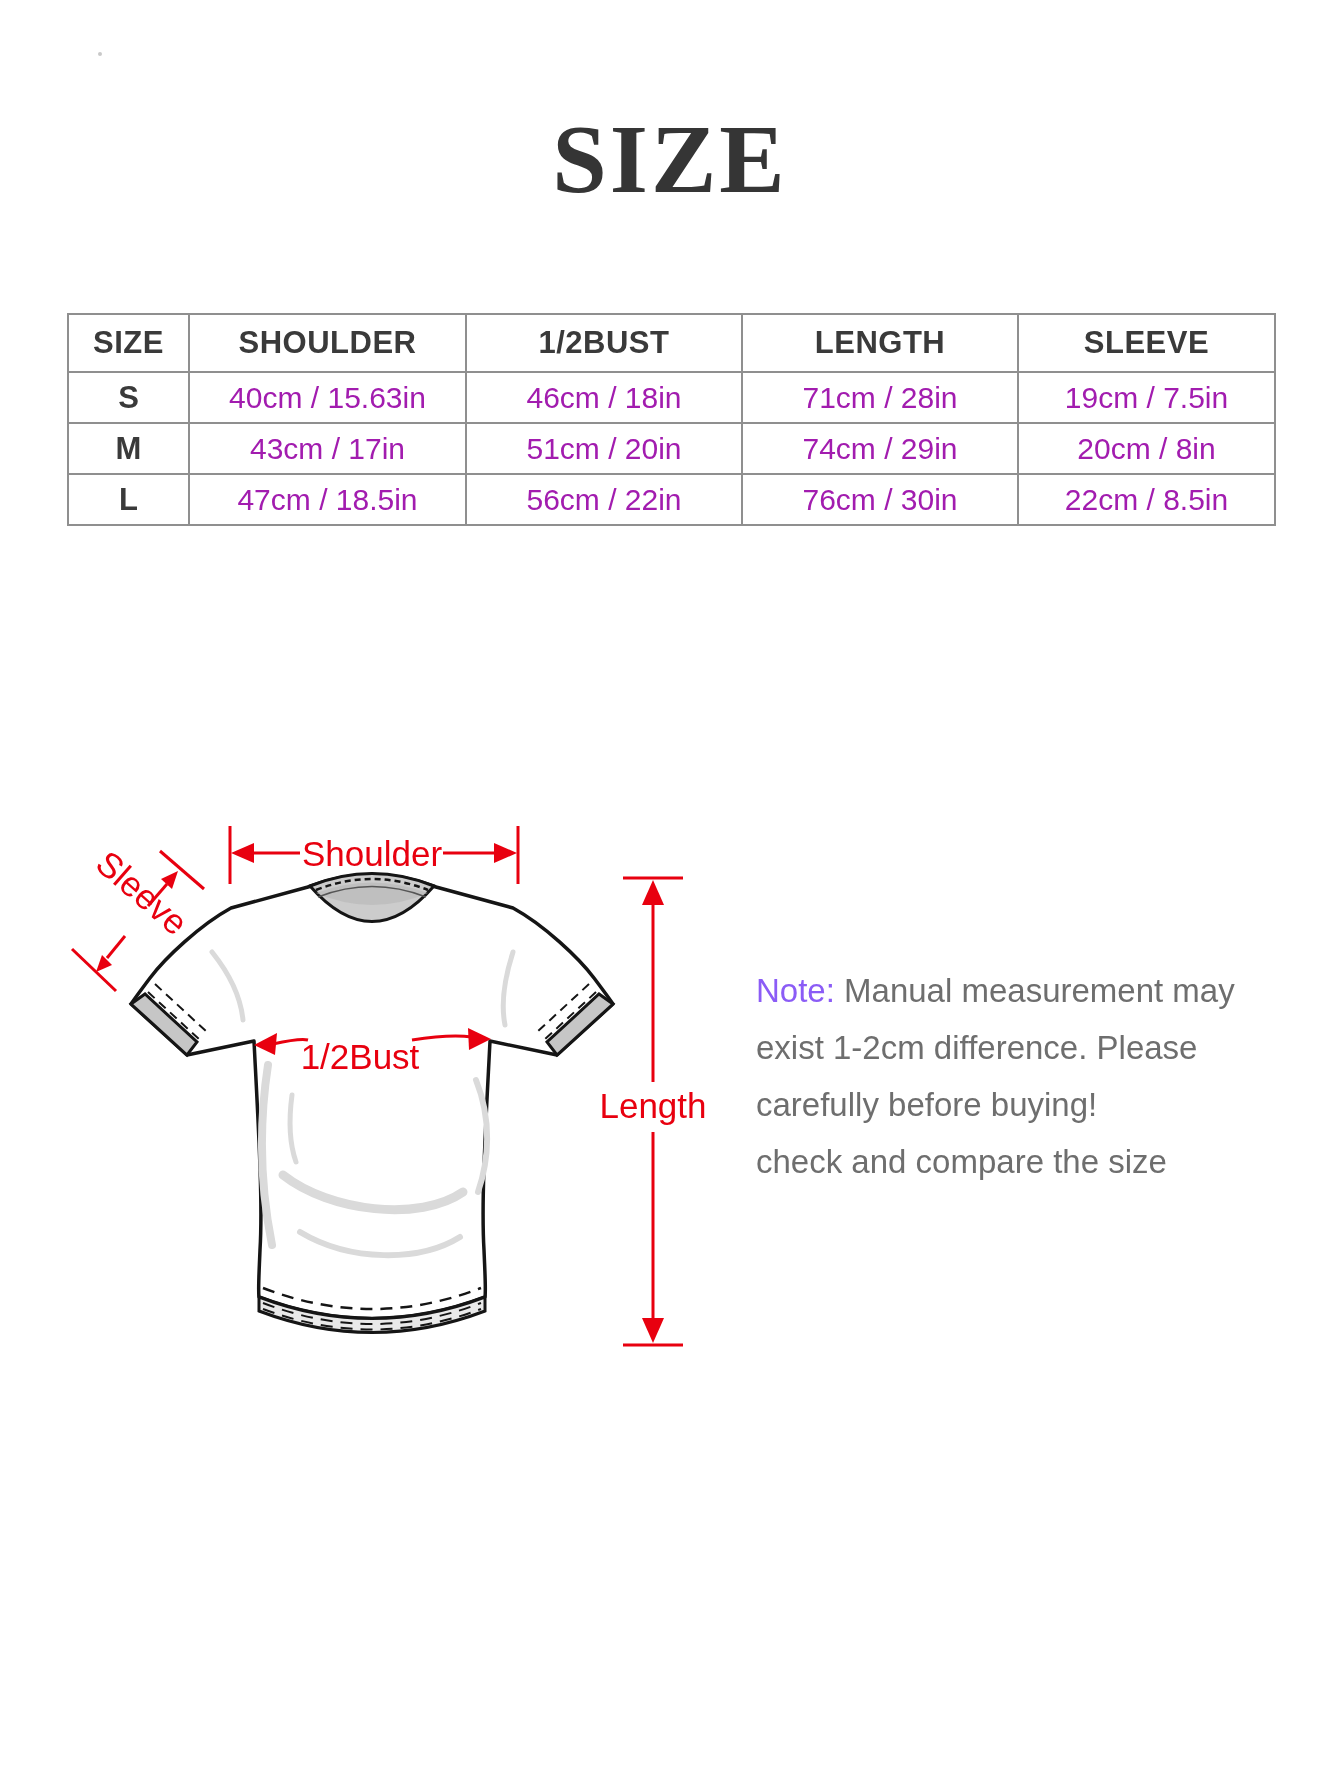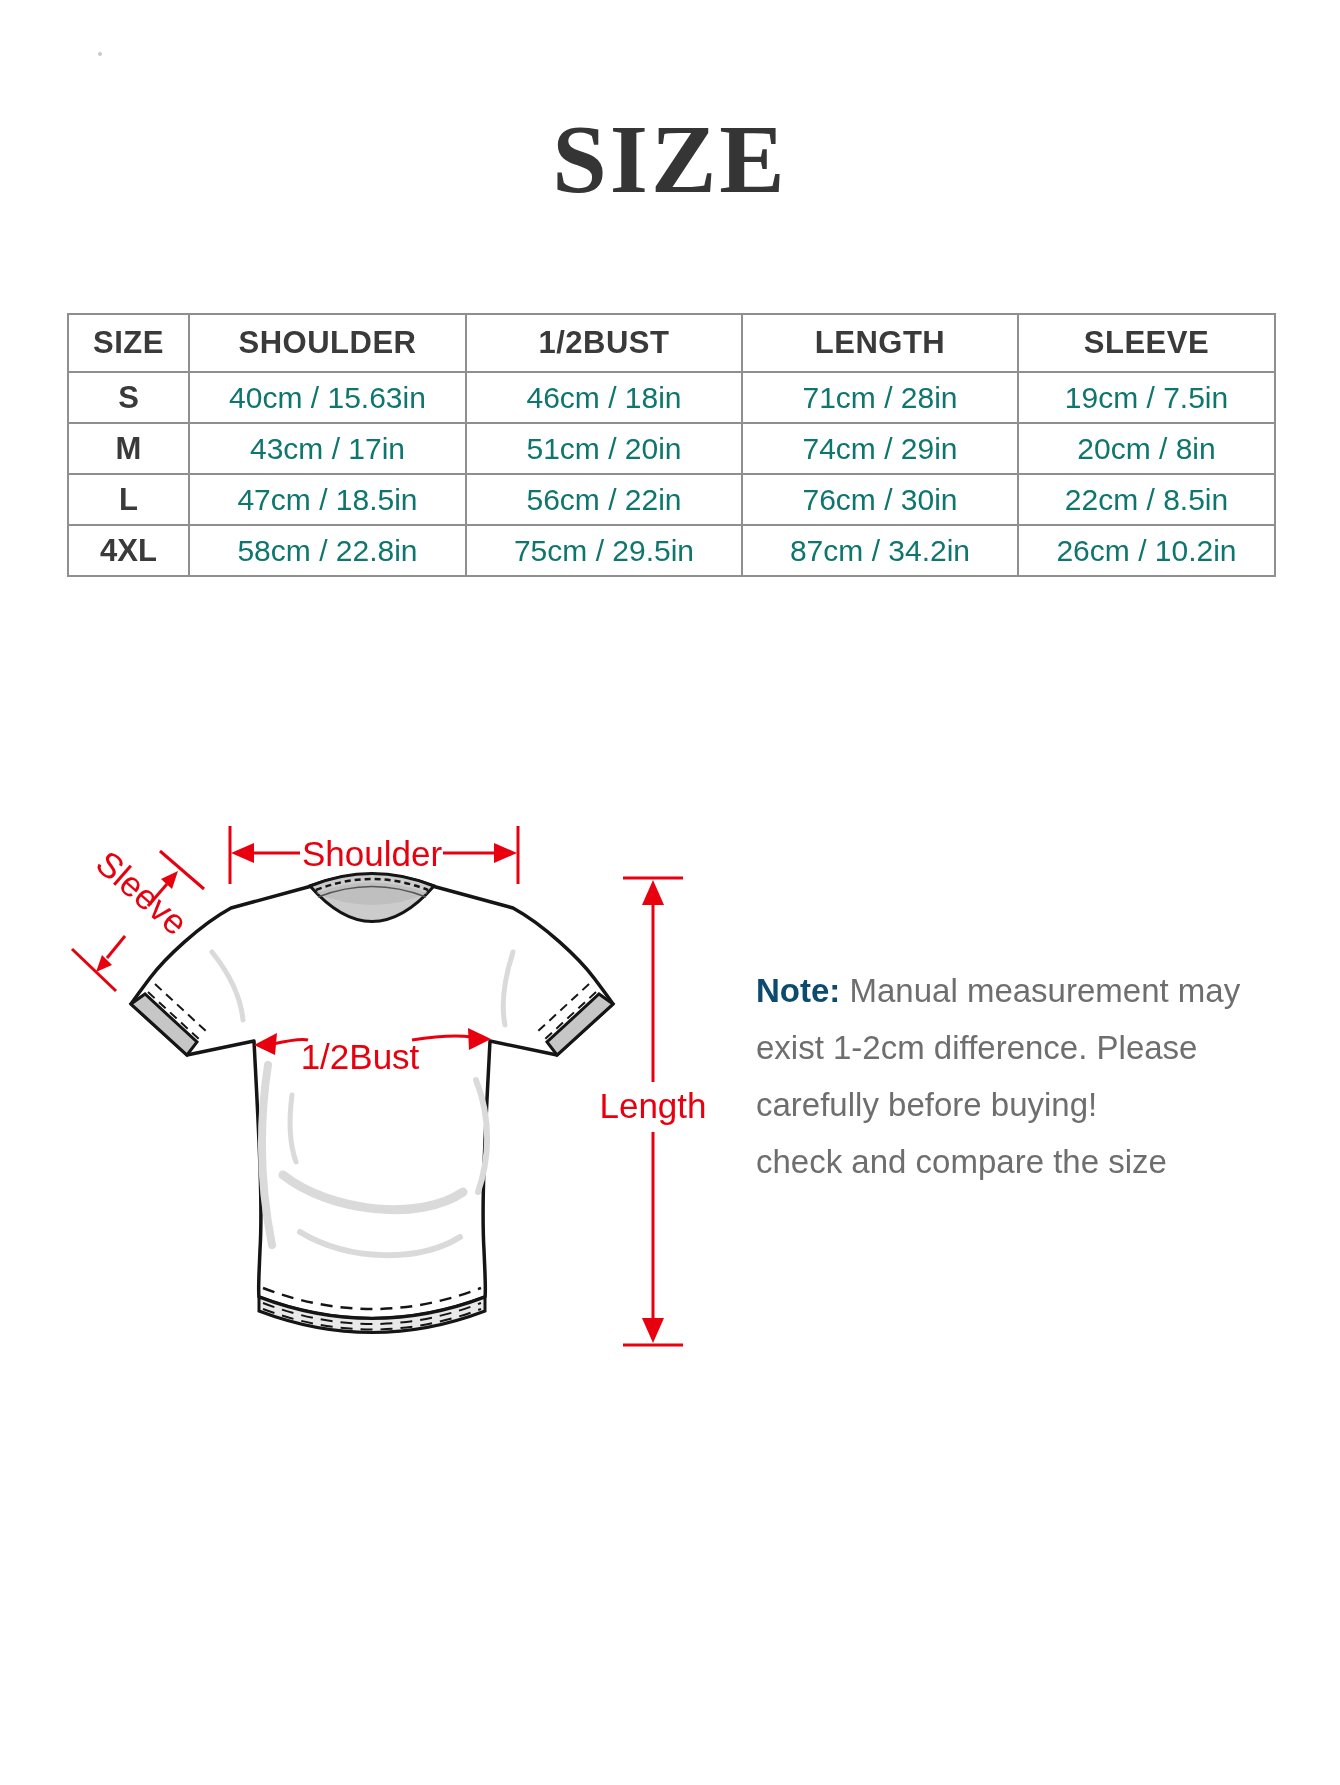--- a/index.html
+++ b/index.html
@@ -22,30 +22,30 @@
     font-family:"Liberation Sans",sans-serif;
   }
   table.size-table td,table.size-table th{
     border:2px solid #8f8f8f;text-align:center;vertical-align:middle;
     padding:0;overflow:hidden;white-space:nowrap;
   }
   table.size-table thead th{
     height:56px;font-size:31px;font-weight:bold;color:#3a3a3a;letter-spacing:0.5px;
   }
   table.size-table tbody td{
-    height:49px;font-size:30px;color:#0f766e;font-weight:normal;
+    height:49px;font-size:30px;color:#a21caf;font-weight:normal;
   }
   table.size-table tbody td.size-cell{
     font-weight:bold;color:#3a3a3a;font-size:31px;
   }
   .note-block{
     position:absolute;left:756px;top:962px;width:520px;
     font-size:33px;line-height:57px;color:#6e6e6e;
   }
-  .note-block .note-label{font-weight:bold;color:#0c4a6e;}
+  .note-block .note-label{font-weight:normal;color:#8b5cf6;}
   .diagram-svg{position:absolute;left:0;top:760px;}
   .red-label{fill:#e8000f;font-family:"Liberation Sans",sans-serif;font-size:35px;}
 </style>
 </head>
 <body>
 
 <div class="tiny-dot"></div>
 
 <div class="page-title">SIZE</div>
 
@@ -80,27 +80,20 @@
       <td>51cm / 20in</td>
       <td>74cm / 29in</td>
       <td>20cm / 8in</td>
     </tr>
     <tr>
       <td class="size-cell">L</td>
       <td>47cm / 18.5in</td>
       <td>56cm / 22in</td>
       <td>76cm / 30in</td>
       <td>22cm / 8.5in</td>
-    </tr>
-    <tr>
-      <td class="size-cell">4XL</td>
-      <td>58cm / 22.8in</td>
-      <td>75cm / 29.5in</td>
-      <td>87cm / 34.2in</td>
-      <td>26cm / 10.2in</td>
     </tr>
   </tbody>
 </table>
 
 <svg class="diagram-svg" width="1340" height="640" viewBox="0 760 1340 640" xmlns="http://www.w3.org/2000/svg">
 
   <g>
 
     <path d="M 308,887
          L 231,908

